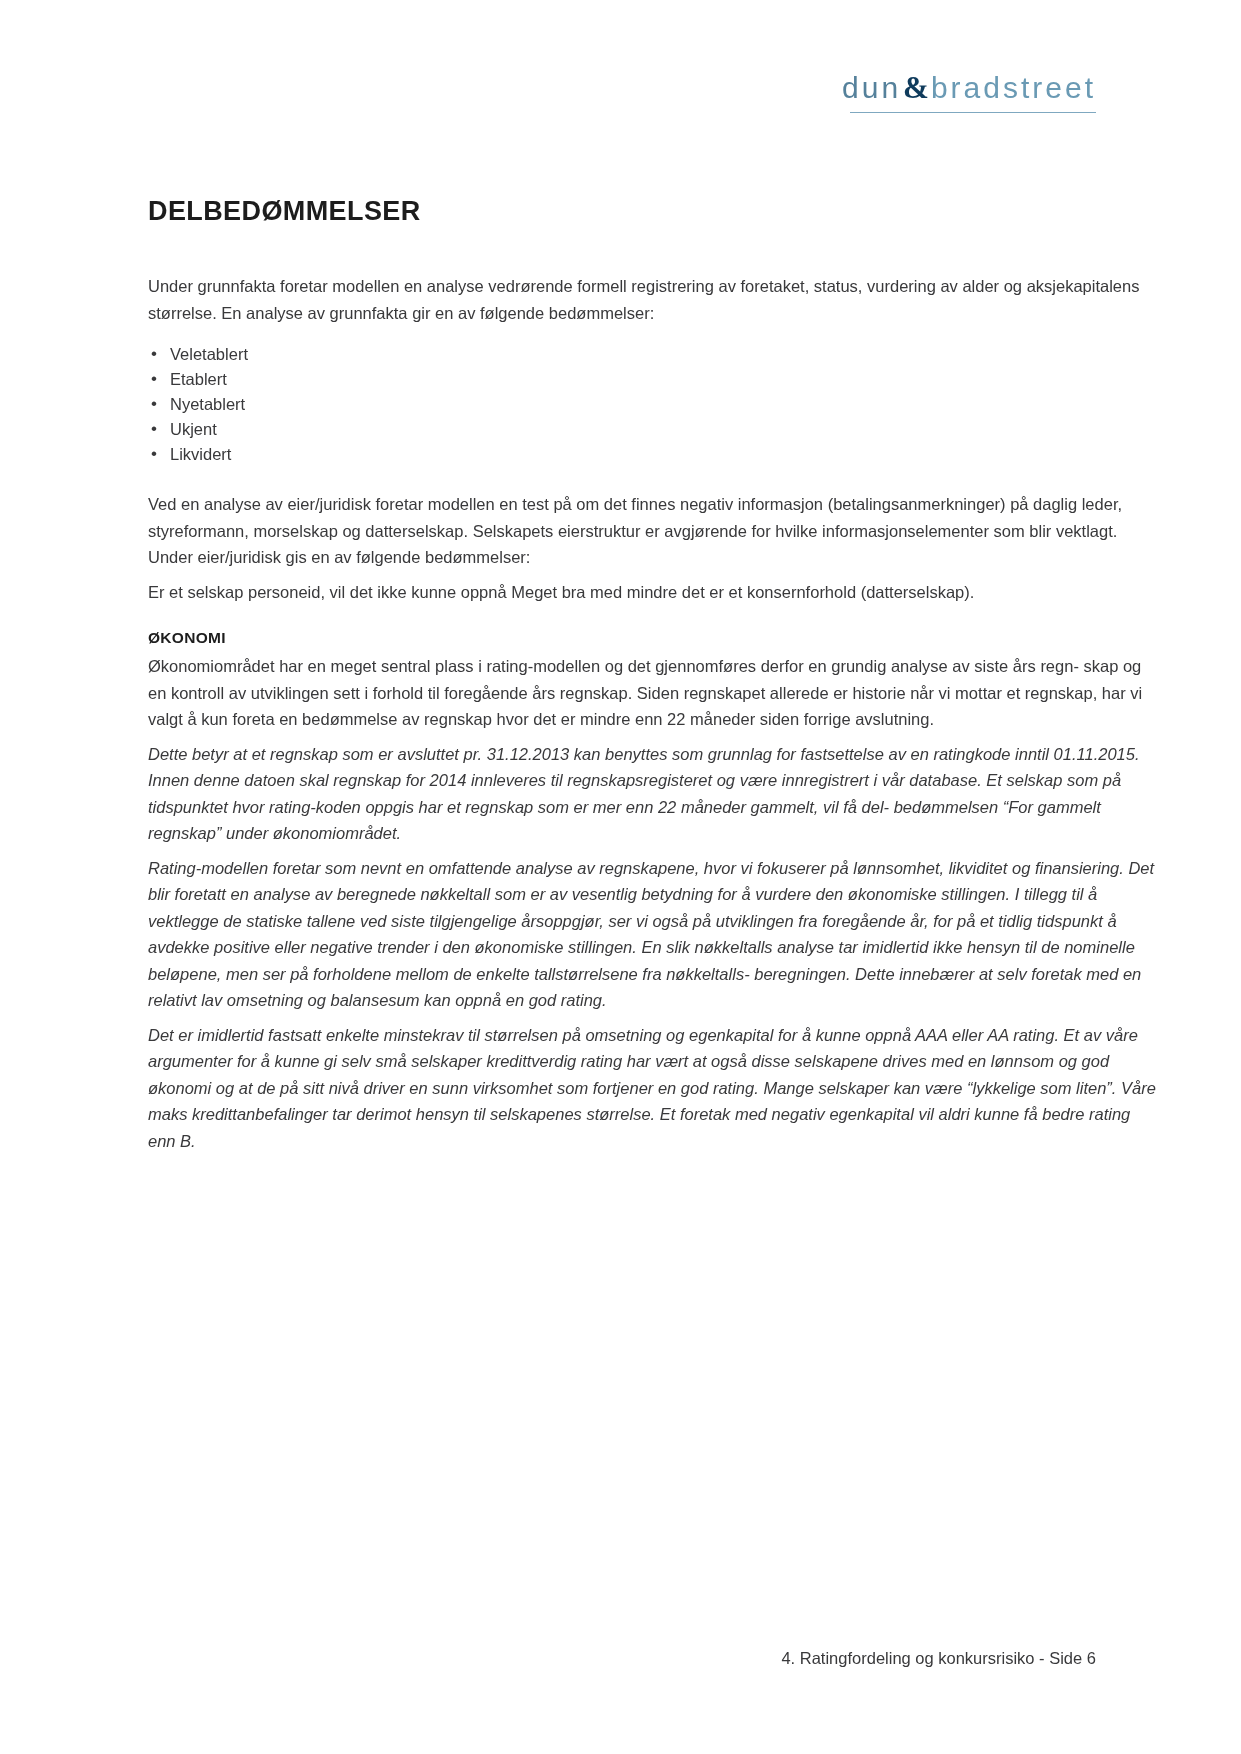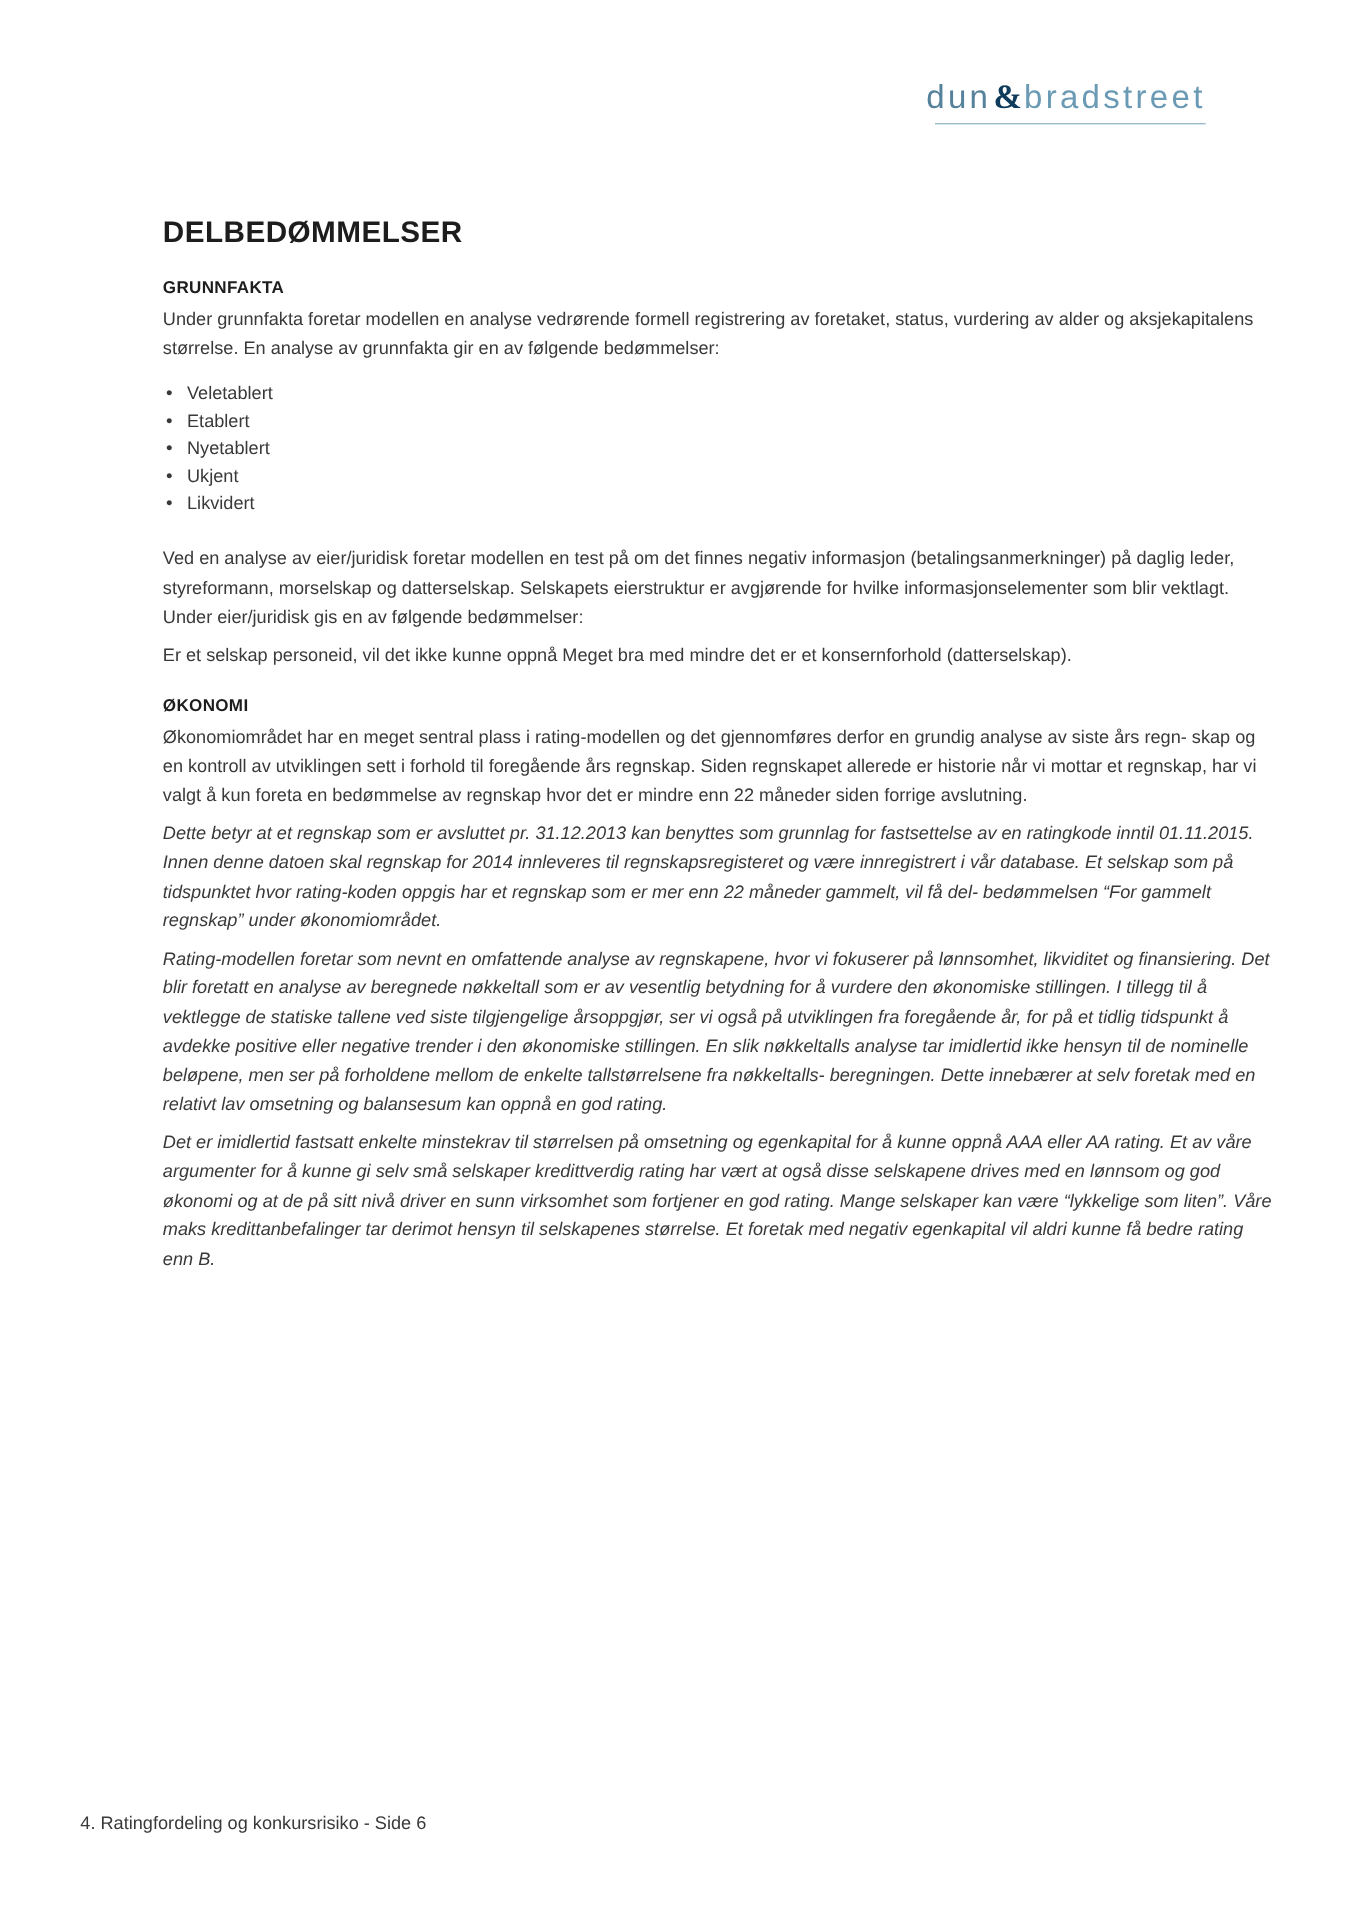--- a/index.html
+++ b/index.html
@@ -60,21 +60,21 @@
     position: absolute;
     left: 75px;
     top: 196px;
     width: 1010px;
   }
 
   h1.doc-title {
     font-size: 27px;
     font-weight: bold;
     letter-spacing: 0.4px;
-    margin: 0 0 26px 0;
+    margin: 0 0 46px 0;
     color: #1d1d1d;
     font-family: "Liberation Sans", sans-serif;
   }
 
   h2.section-head {
     font-size: 15.5px;
     font-weight: bold;
     letter-spacing: 0.3px;
     margin: 0 0 6px 0;
     color: #1d1d1d;
@@ -116,21 +116,21 @@
     margin-top: 22px;
     font-style: italic;
   }
 
   
   .footer {
     position: absolute;
     left: 0;
     right: 72px;
     bottom: 86px;
-    text-align: left;
+    text-align: right;
     font-size: 16.5px;
     color: #39393b;
   }
 </style>
 </head>
 <body>
 
 <div class="page">
 
   <div class="logo">
@@ -138,21 +138,20 @@
     <span class="logo-amp">&amp;</span>
     <span class="logo-bradstreet">bradstreet</span>
   </div>
   <div class="logo-underline"></div>
 
   <div class="content">
 
     <h1 class="doc-title">DELBEDØMMELSER</h1>
 
     <div class="block">
-      <h2 class="section-head">GRUNNFAKTA</h2>
       <p class="body-text">Under grunnfakta foretar modellen en analyse vedrørende formell registrering av foretaket, status, vurdering av alder og aksjekapitalens størrelse. En analyse av grunnfakta gir en av følgende bedømmelser:</p>
       <ul class="bullets">
         <li>Veletablert</li>
         <li>Etablert</li>
         <li>Nyetablert</li>
         <li>Ukjent</li>
         <li>Likvidert</li>
       </ul>
     </div>
 

